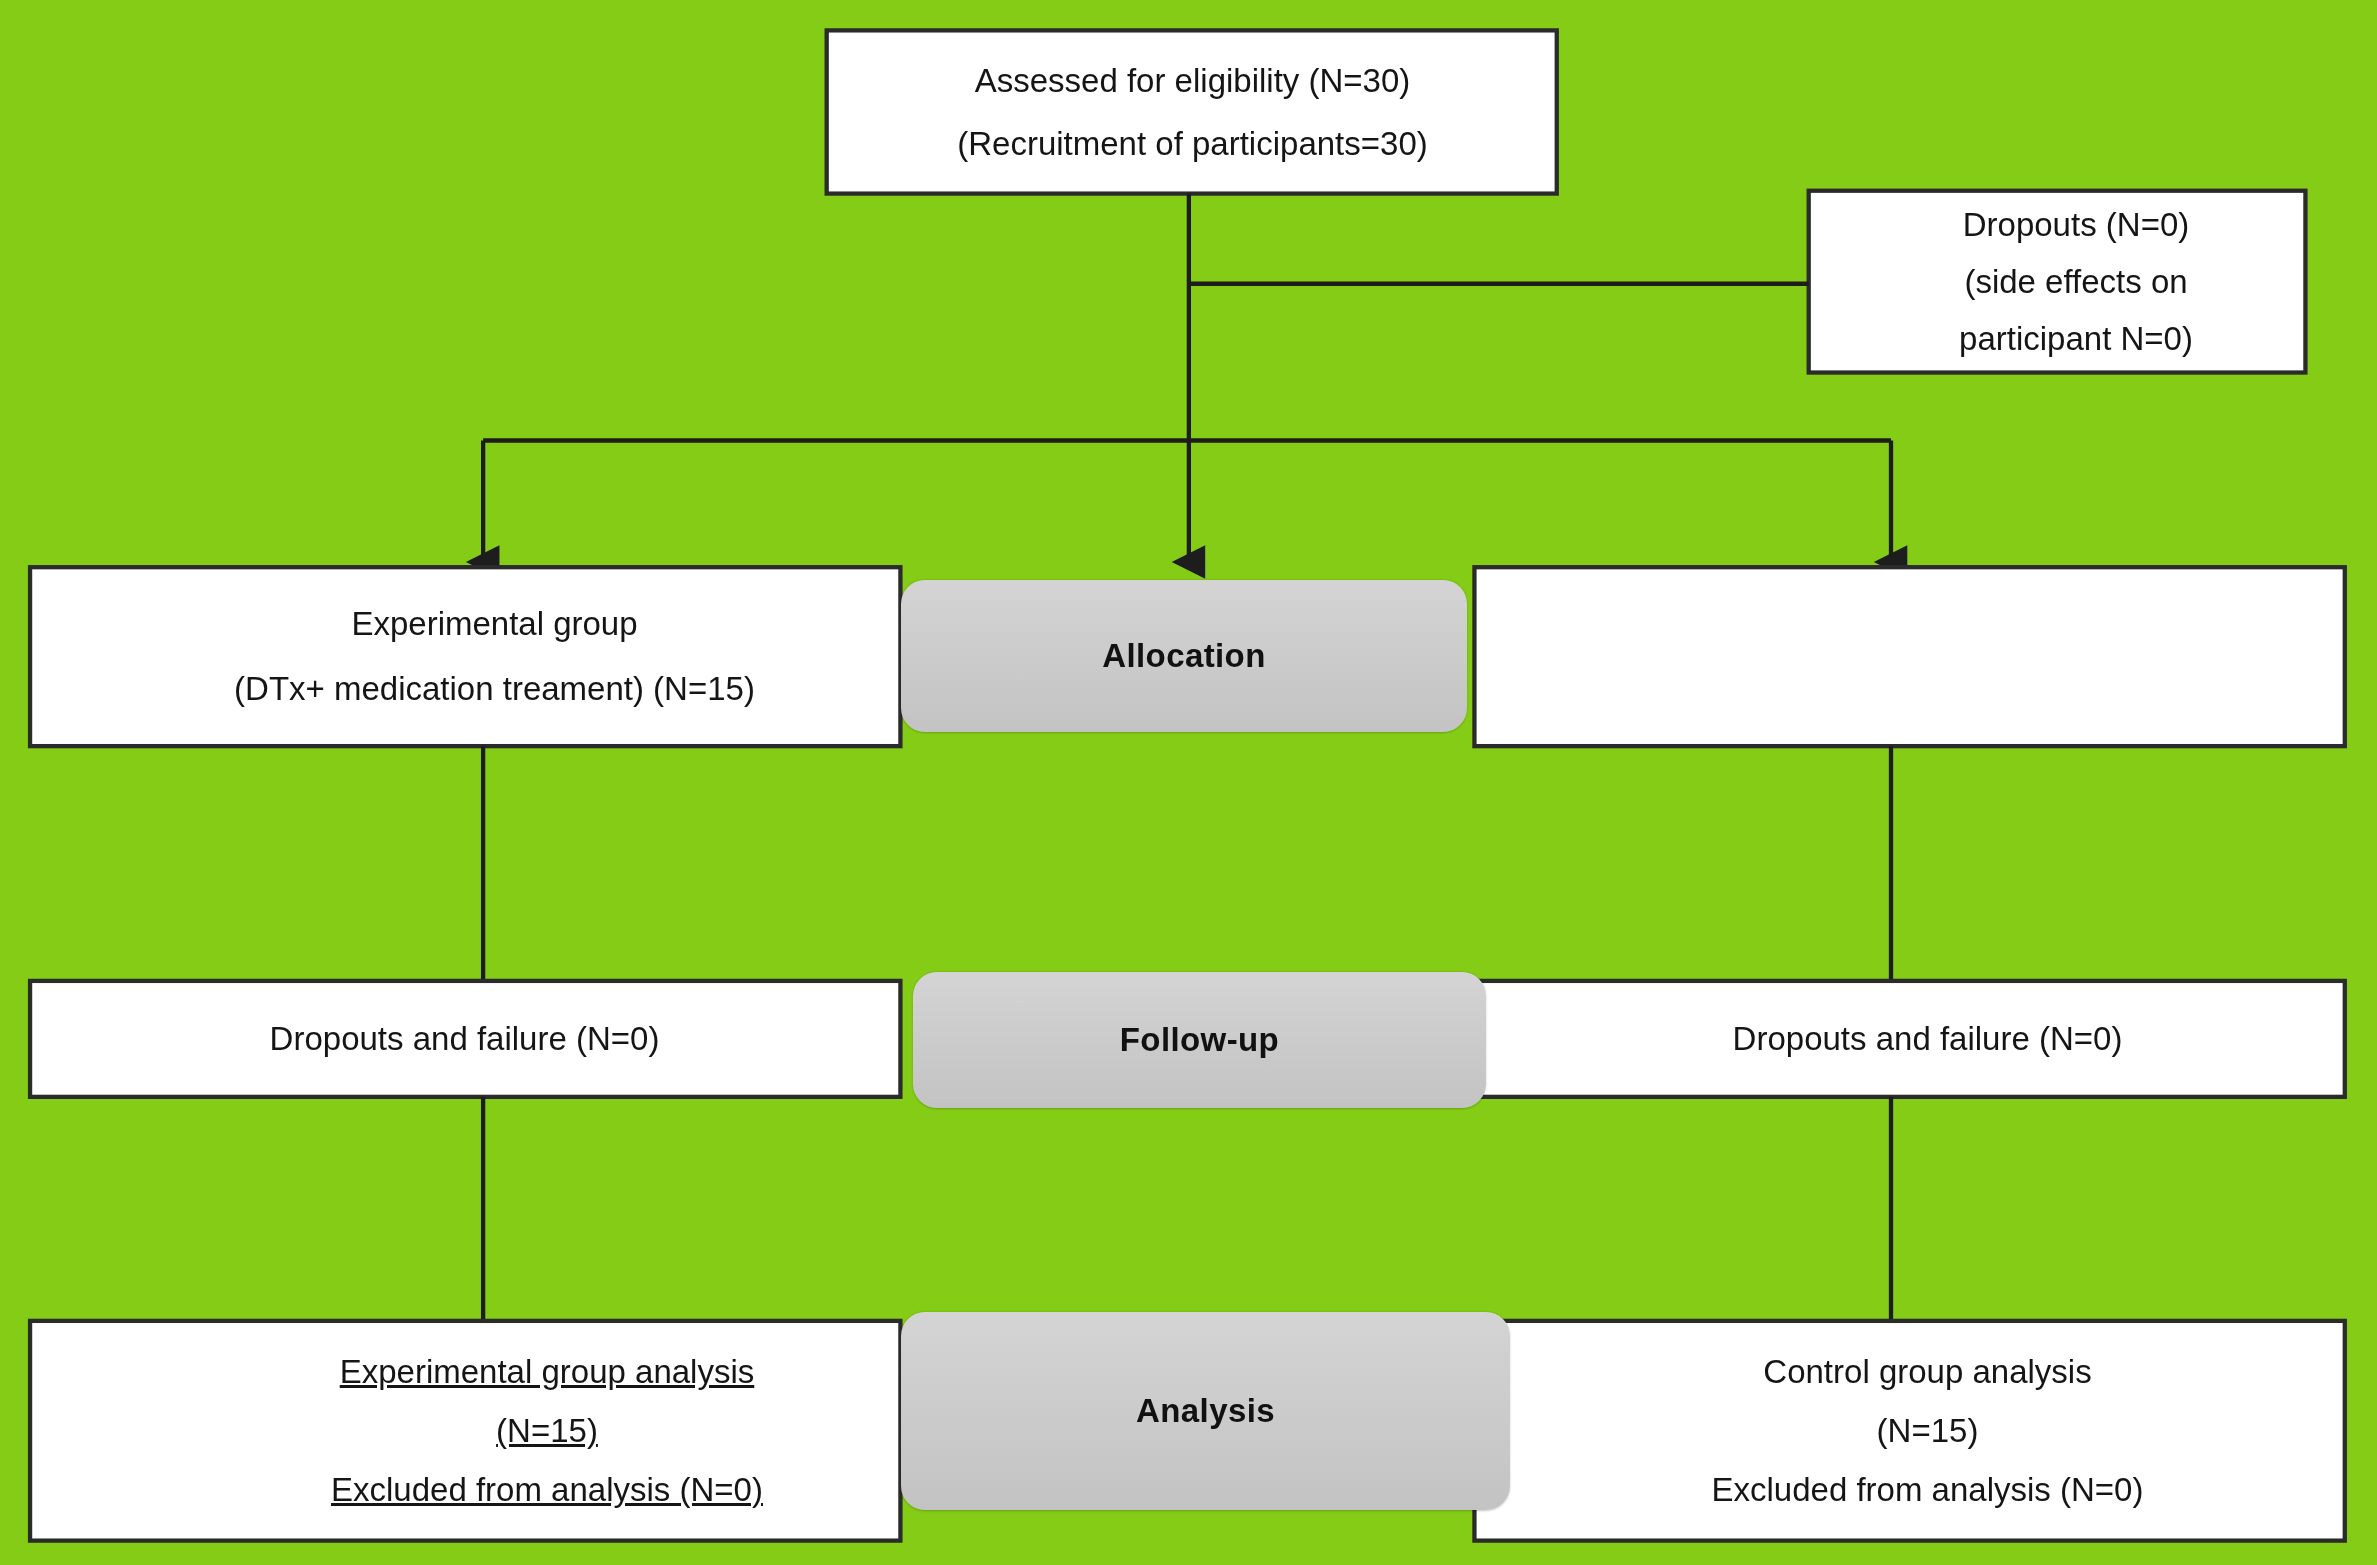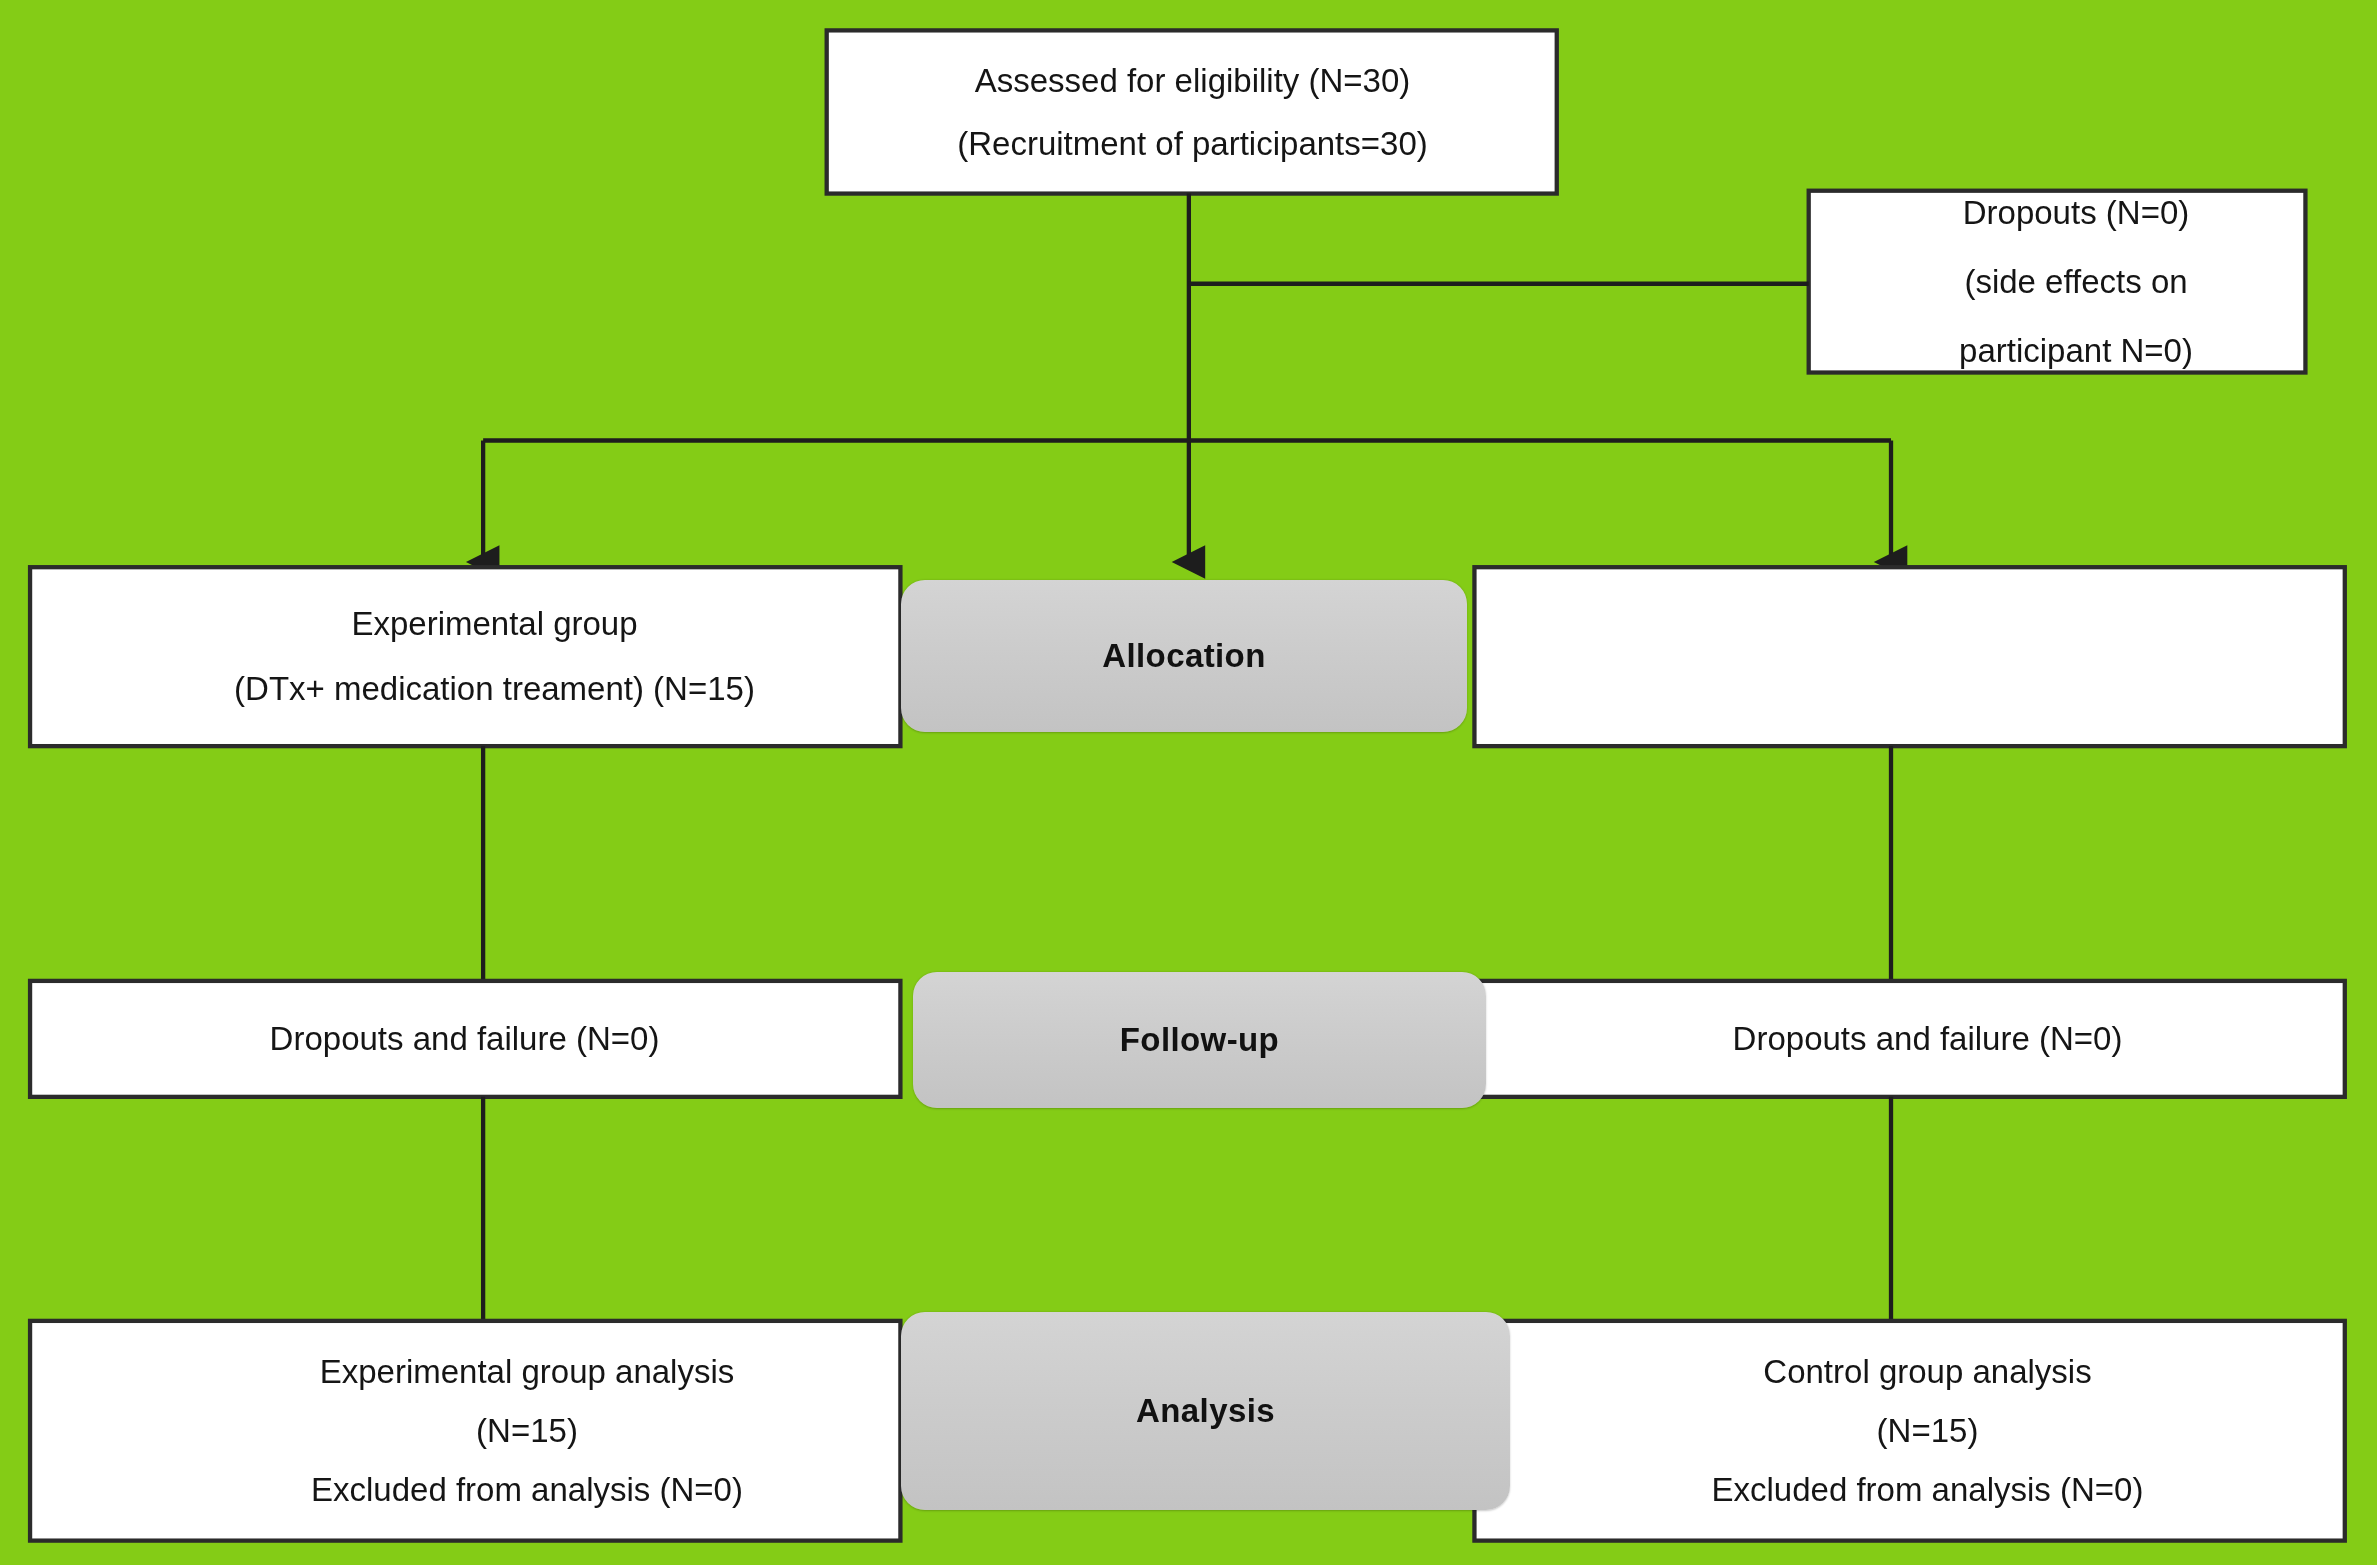--- a/index.html
+++ b/index.html
@@ -44,21 +44,21 @@
   }
 
   
   #eligibility-text {
     left: 828px; top: 31.5px; width: 729px; height: 160px;
   }
   #eligibility-text .ln + .ln { margin-top: 30px; }
 
   
   #dropouts-text {
-    left: 1810px; top: 192px; width: 532px; height: 179px; gap: 12px;
+    left: 1810px; top: 192px; width: 532px; height: 179px;
   }
   #dropouts-text .ln + .ln { margin-top: 24px; }
 
   
   #experimental-text {
     left: 31.5px; top: 568px; width: 866px; height: 176px; padding-left: 30px;
   }
   #experimental-text .ln + .ln { margin-top: 31.5px; }
 
   #control-text {
@@ -69,21 +69,21 @@
   
   #followup-left-text {
     left: 31.5px; top: 982px; width: 866px; height: 113px;
   }
   #followup-right-text {
     left: 1511px; top: 982px; width: 833px; height: 113px;
   }
 
   
   #analysis-left-text {
-    left: 14px; top: 1322px; width: 1026px; height: 217px;
+    left: 34px; top: 1322px; width: 1026px; height: 217px; text-decoration: underline;
   }
   #analysis-left-text .ln + .ln { margin-top: 26px; }
 
   #analysis-right-text {
     left: 1511px; top: 1322px; width: 833px; height: 217px;
   }
   #analysis-right-text .ln + .ln { margin-top: 26px; }
 
   
   .stage-badge {

